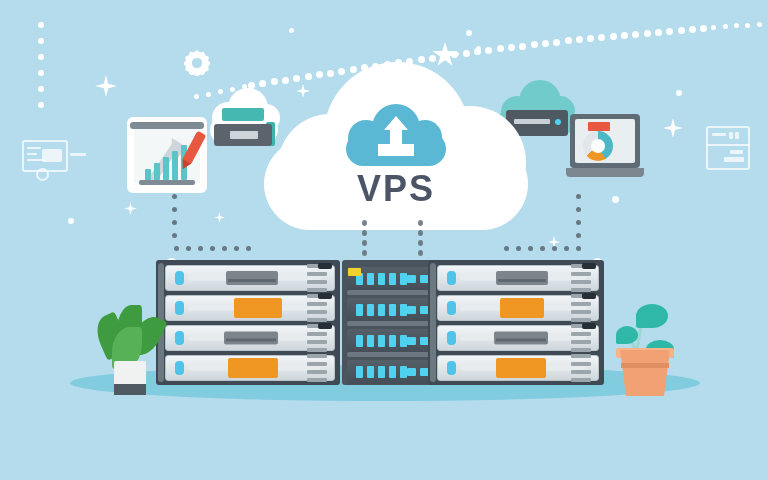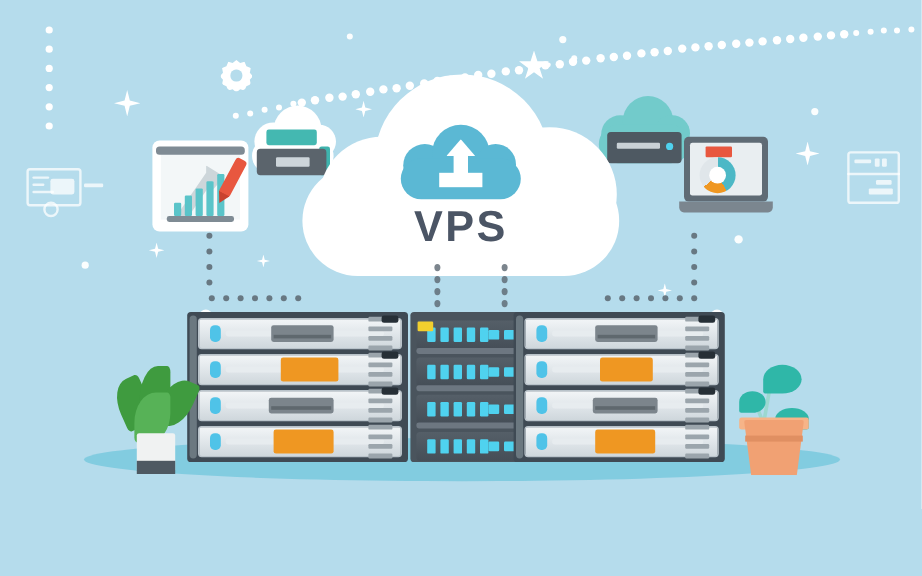--- a/index.html
+++ b/index.html
@@ -47,21 +47,21 @@
   }
 
   
   .arc-dot { position:absolute; width:7px; height:7px; background:#ffffff; border-radius:50%; }
 
   
   .conn-dot { position:absolute; width:5px; height:5px; background:#5b6670; border-radius:50%; opacity:.85; }
   .cloud-dot { position:absolute; width:5px; height:6px; background:#5b6670; border-radius:50%; opacity:.8; }
 
   
-  #main-cloud { left:252px; top:62px; width:264px; height:168px; }
+  #main-cloud { left:264px; top:62px; width:264px; height:168px; }
   #main-cloud .puff { position:absolute; background:#ffffff; border-radius:50%; }
   #main-cloud .base {
     position:absolute; left:0; bottom:0; width:264px; height:92px;
     background:#ffffff; border-radius:46px;
   }
   #vps-label {
     position:absolute; left:0; bottom:20px; width:264px;
     text-align:center;
     font-size:36px; font-weight:bold; letter-spacing:2px;
     color:#4b5565;

